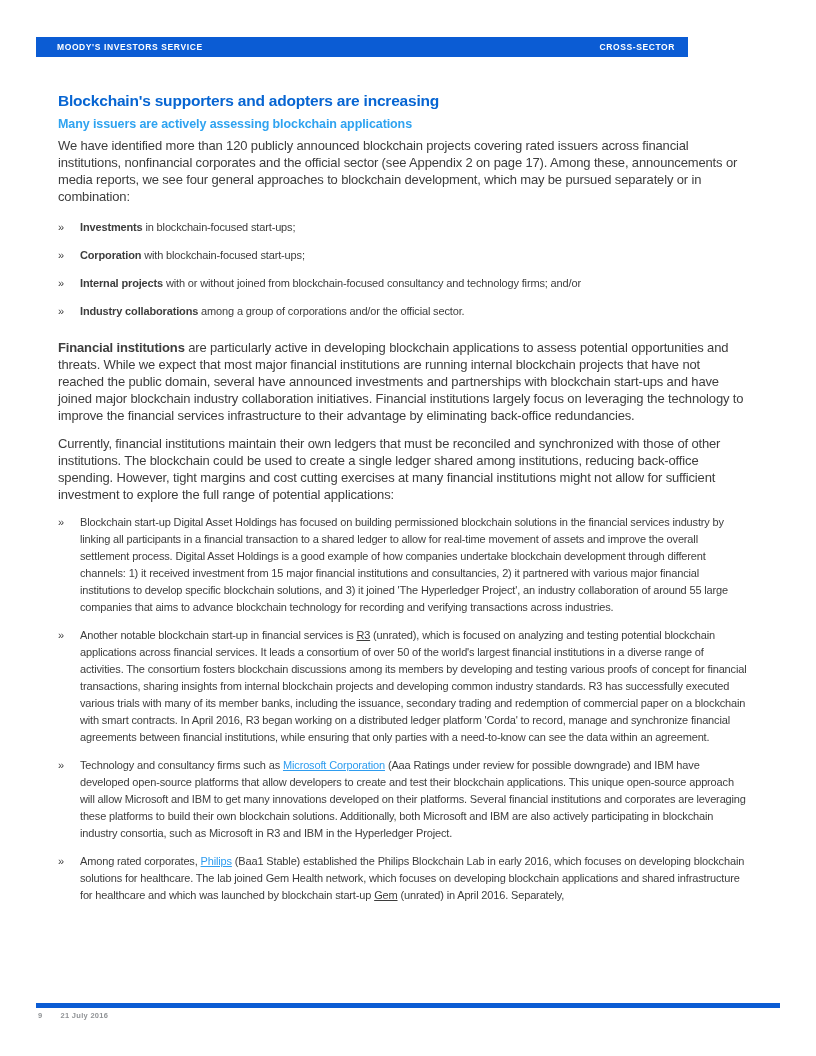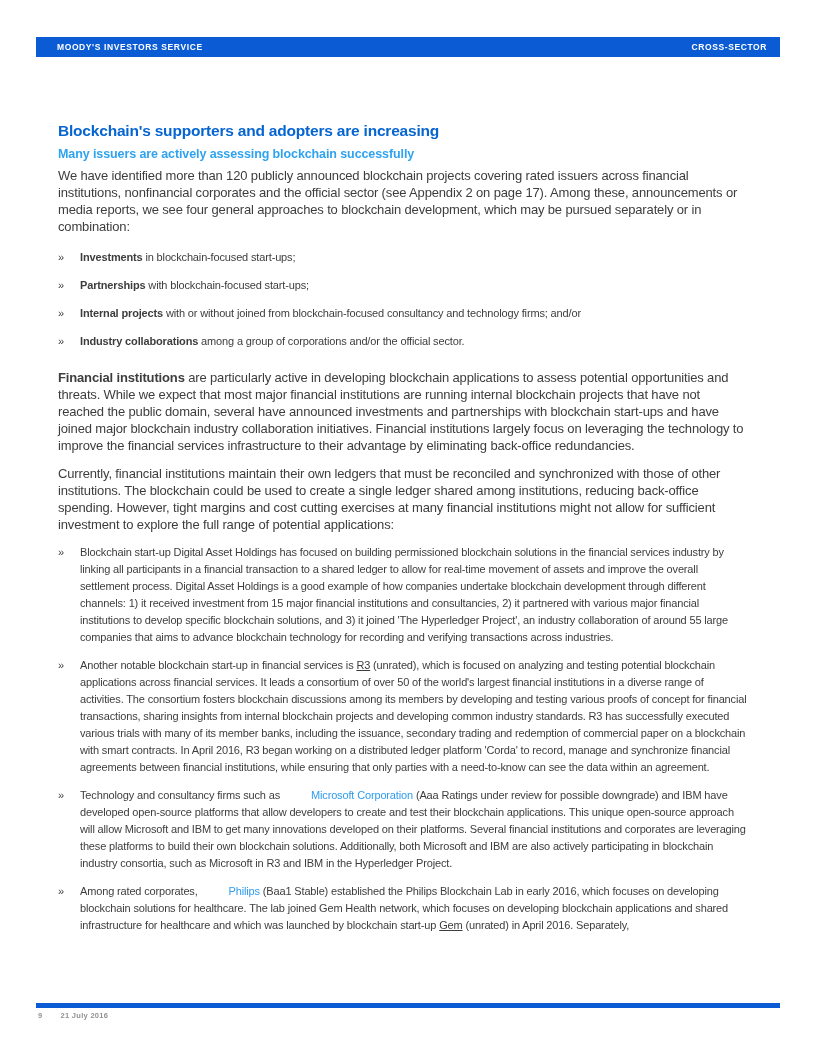--- a/index.html
+++ b/index.html
@@ -18,38 +18,38 @@
     margin:0 auto;
     background:#ffffff;
     overflow:hidden;
     font-family:"Liberation Sans", sans-serif;
     color:var(--body-ink);
   }
   
   .header-bar{
     position:absolute;
     left:36px; top:37px;
-    width:744px; height:20px;
+    width:652px; height:20px;
     background:var(--bar-blue);
     display:flex;
     align-items:center;
     justify-content:space-between;
     box-sizing:border-box;
     padding:0 13px 0 21px;
   }
   .header-bar span{
     color:#ffffff;
     font-size:8.5px;
     font-weight:bold;
     letter-spacing:0.6px;
   }
   
   .content{
     position:absolute;
-    left:58px; top:122px;
+    left:58px; top:92px;
     width:690px;
   }
   .title{
     color:var(--title-blue);
     font-size:15.5px;
     font-weight:bold;
     letter-spacing:-0.2px;
     margin:0 0 7px 0;
   }
   .subtitle{
@@ -72,21 +72,21 @@
     line-height:17px;
     letter-spacing:-0.15px;
     margin:0 0 11px 0;
   }
   .bullet .marker{
     flex:0 0 22px;
     color:var(--body-ink);
   }
   .bullet .btext{flex:1;}
   .seg-b{font-weight:bold;}
-  .seg-l{color:var(--link-blue);cursor:pointer;margin-left:28px;}
+  .seg-l{color:var(--link-blue);text-decoration:underline;cursor:pointer;}
   .seg-u{text-decoration:underline;cursor:pointer;}
   .approach-list{margin:14px 0 6px 0;}
   
   .footer-rule{
     position:absolute;
     left:36px; top:1003px;
     width:744px; height:5px;
     background:var(--bar-blue);
   }
   .footer-row{
@@ -110,32 +110,32 @@
 
 <div class="page">
 
   <div class="header-bar">
     <span>MOODY'S INVESTORS SERVICE</span>
     <span>CROSS-SECTOR</span>
   </div>
 
   <div class="content">
     <h1 class="title">Blockchain's supporters and adopters are increasing</h1>
-    <h2 class="subtitle">Many issuers are actively assessing blockchain successfully</h2>
+    <h2 class="subtitle">Many issuers are actively assessing blockchain applications</h2>
 
     <p class="para">We have identified more than 120 publicly announced blockchain projects covering rated issuers across financial institutions, nonfinancial corporates and the official sector (see Appendix 2 on page 17). Among these, announcements or media reports, we see four general approaches to blockchain development, which may be pursued separately or in combination:</p>
 
     <div class="approach-list">
       <div class="bullet">
         <span class="marker">»</span>
         <span class="btext"><span class="seg-b">Investments</span><span class="seg-p"> in blockchain-focused start-ups;</span></span>
       </div>
       <div class="bullet">
         <span class="marker">»</span>
-        <span class="btext"><span class="seg-b">Partnerships</span><span class="seg-p"> with blockchain-focused start-ups;</span></span>
+        <span class="btext"><span class="seg-b">Corporation</span><span class="seg-p"> with blockchain-focused start-ups;</span></span>
       </div>
       <div class="bullet">
         <span class="marker">»</span>
         <span class="btext"><span class="seg-b">Internal projects</span><span class="seg-p"> with or without joined from blockchain-focused consultancy and technology firms; and/or</span></span>
       </div>
       <div class="bullet">
         <span class="marker">»</span>
         <span class="btext"><span class="seg-b">Industry collaborations</span><span class="seg-p"> among a group of corporations and/or the official sector.</span></span>
       </div>
     </div>

